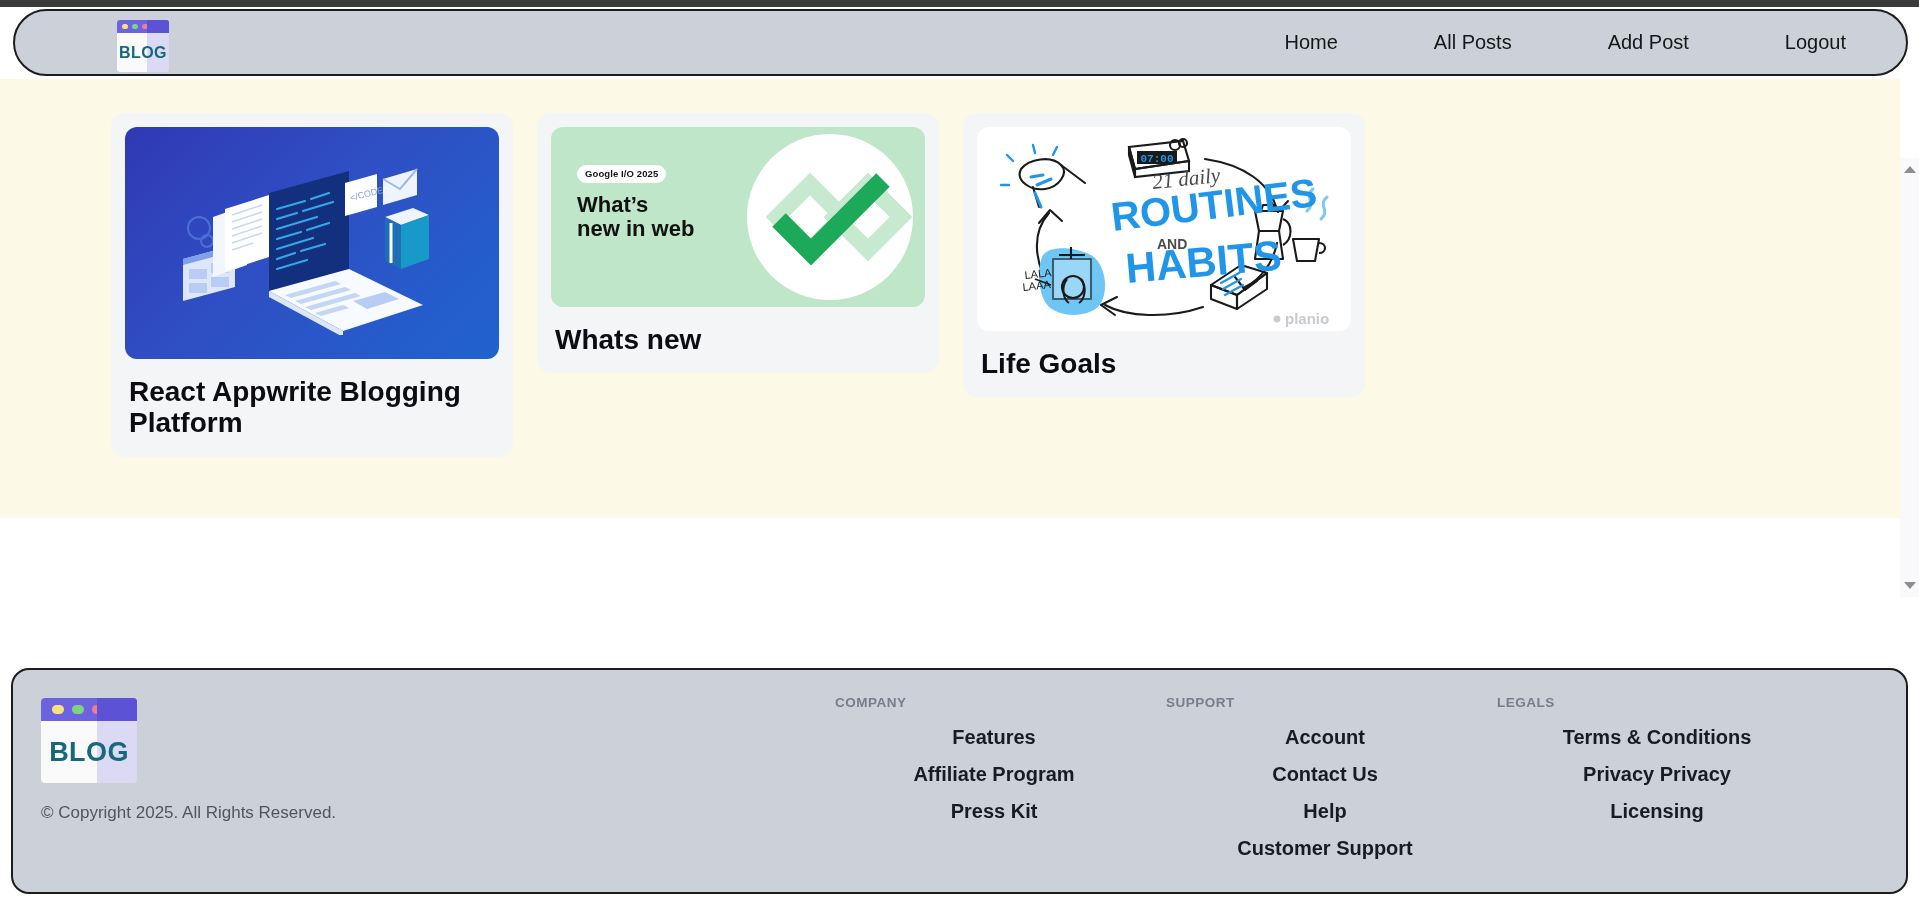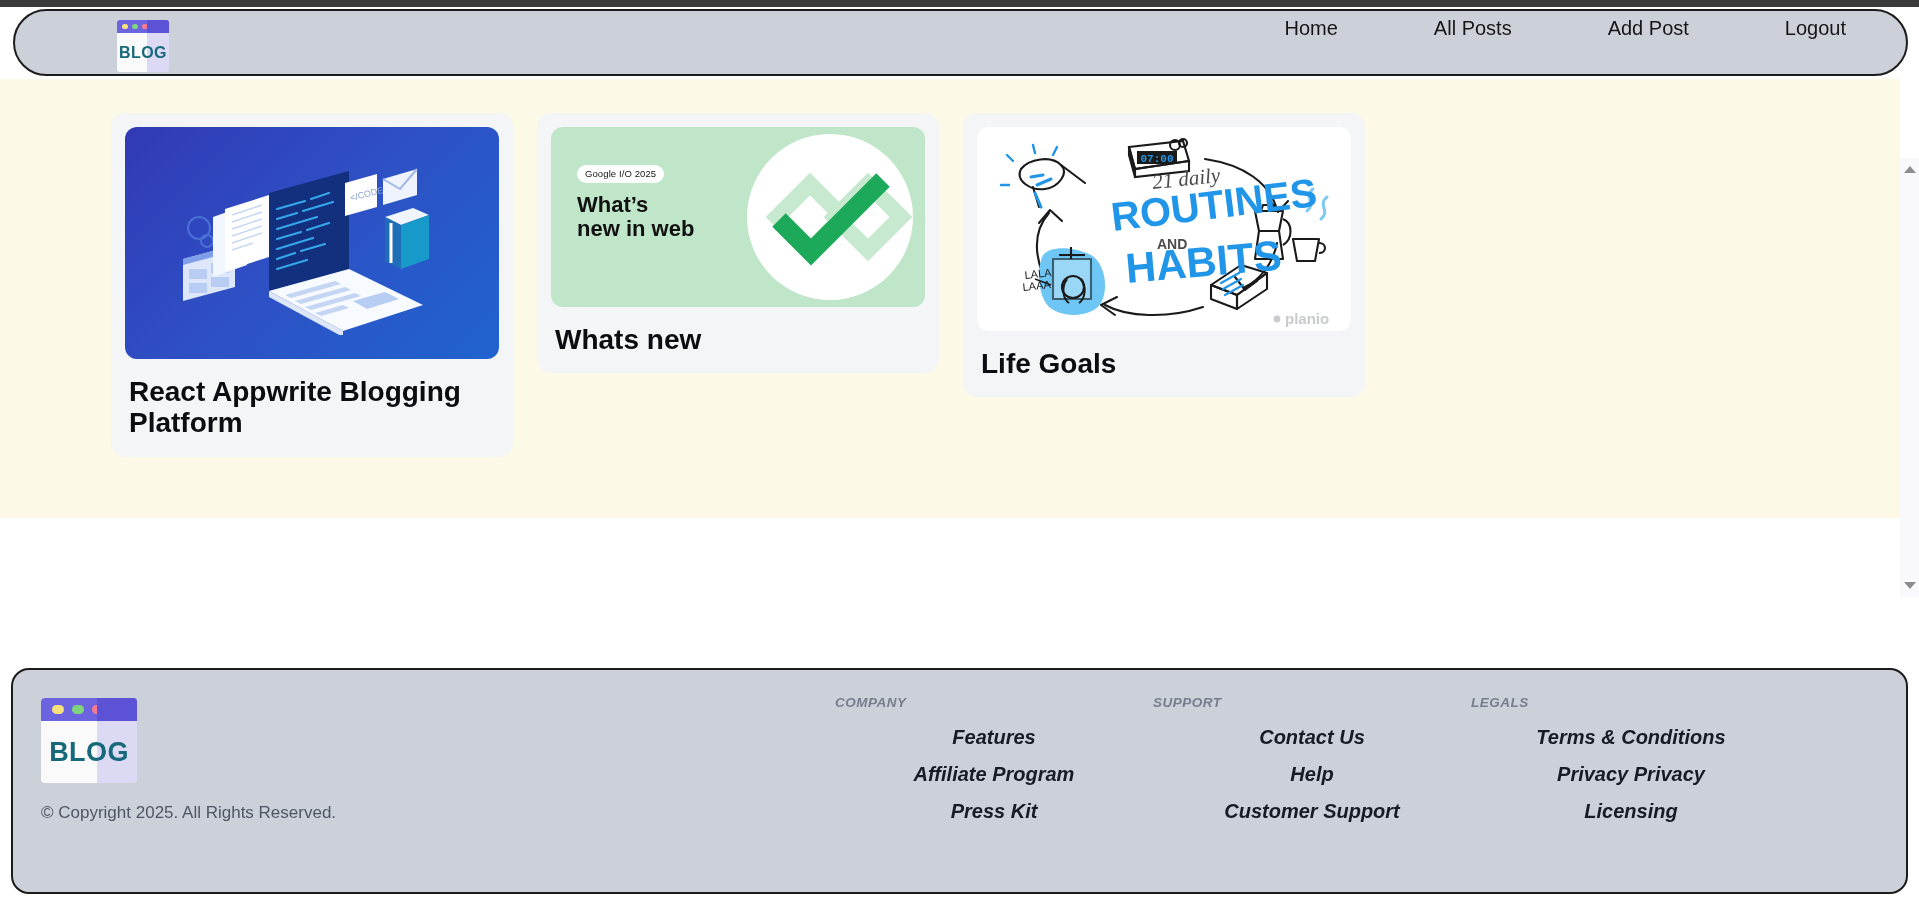--- a/index.html
+++ b/index.html
@@ -55,21 +55,21 @@
   .logo-card .lc-text {
     position: absolute; top: 13px; left: 0; width: 100%; height: 39px;
     display: flex; align-items: center; justify-content: center;
     font-size: 16px; font-weight: 700; letter-spacing: .4px;
     color: #16697a;
     border-radius: 17px;
   }
 
   #main-nav {
     position: absolute; right: 60px; top: 0; height: 100%;
-    display: flex; 
+    display: flex; align-items: center;
   }
   #main-nav a {
     display: inline-block;
     font-size: 20px; color: #161616; text-decoration: none;
     padding: 6px 0; margin-left: 96px; white-space: nowrap;
   }
   #main-nav a:first-child { margin-left: 0; }
 
   
   #posts-region {
@@ -112,21 +112,21 @@
   }
 
   
   .thumb-io {
     height: 180px; background: #bfe6c8;
     display: flex; align-items: center;
   }
   .io-left { position: absolute; left: 26px; top: 36px; width: 120px; }
   .io-badge {
     display: inline-block; background: #ffffff; color: #161616;
-    font-size: 9.5px; font-weight: 400; letter-spacing: .1px;
+    font-size: 9.5px; font-weight: 700; letter-spacing: .1px;
     padding: 3.5px 8px; border-radius: 9px; white-space: nowrap;
   }
   .io-head {
     margin-top: 10px; font-size: 22px; font-weight: 700;
     color: #111111; line-height: 1.12;
   }
   .io-circle {
     position: absolute; right: 12px; top: 7px;
     width: 166px; height: 166px; border-radius: 50%;
     background: #ffffff;
@@ -172,21 +172,21 @@
   .footer-logo-card .lc-right { top: 0; width: 42%; height: 100%; }
   .footer-logo-card .lc-right-top { height: 23px; }
   .footer-logo-card .lc-text { top: 23px; height: 62px; font-size: 27px; }
   #copyright {
     margin-top: 20px; font-size: 17px; color: #4f5663;
     white-space: nowrap;
   }
 
   #footer-cols {
     position: absolute; left: 822px; top: 25px;
-    display: flex; gap: 0; font-style: italic;
+    display: flex; gap: 13px;
   }
   .footer-col { width: 318px; }
   .footer-col:last-child { width: 320px; }
   .footer-col h4 {
     font-size: 13.5px; font-weight: 700; letter-spacing: .5px;
     color: #767d8c; text-transform: uppercase; margin-bottom: 16px;
   }
   .footer-col ul { list-style: none; text-align: center; }
   .footer-col li { margin-bottom: 14px; }
   .footer-col li:last-child { margin-bottom: 0; }
@@ -455,20 +455,21 @@
       <ul>
         <li><a href="#">Features</a></li>
         <li><a href="#">Affiliate Program</a></li>
         <li><a href="#">Press Kit</a></li>
       </ul>
     </div>
 
     <div class="footer-col">
       <h4>SUPPORT</h4>
       <ul>
+        <li><a href="#">Account</a></li>
         <li><a href="#">Contact Us</a></li>
         <li><a href="#">Help</a></li>
         <li><a href="#">Customer Support</a></li>
       </ul>
     </div>
 
     <div class="footer-col">
       <h4>LEGALS</h4>
       <ul>
         <li><a href="#">Terms &amp; Conditions</a></li>

